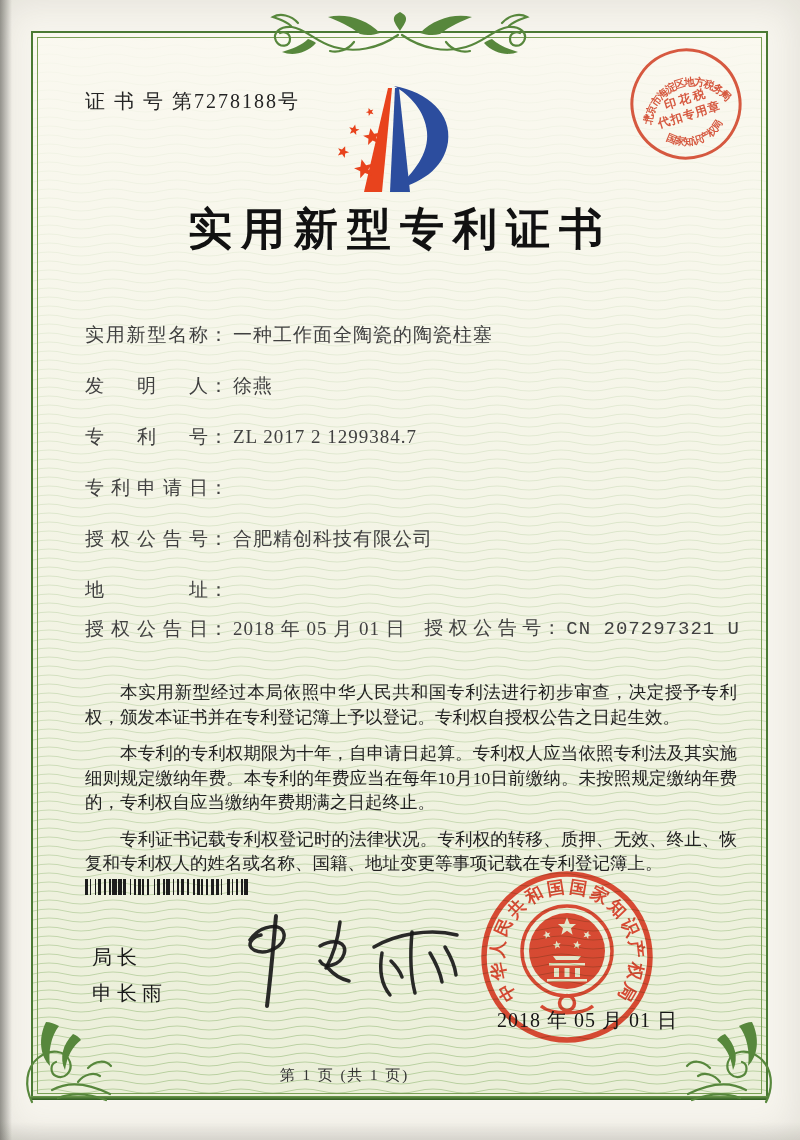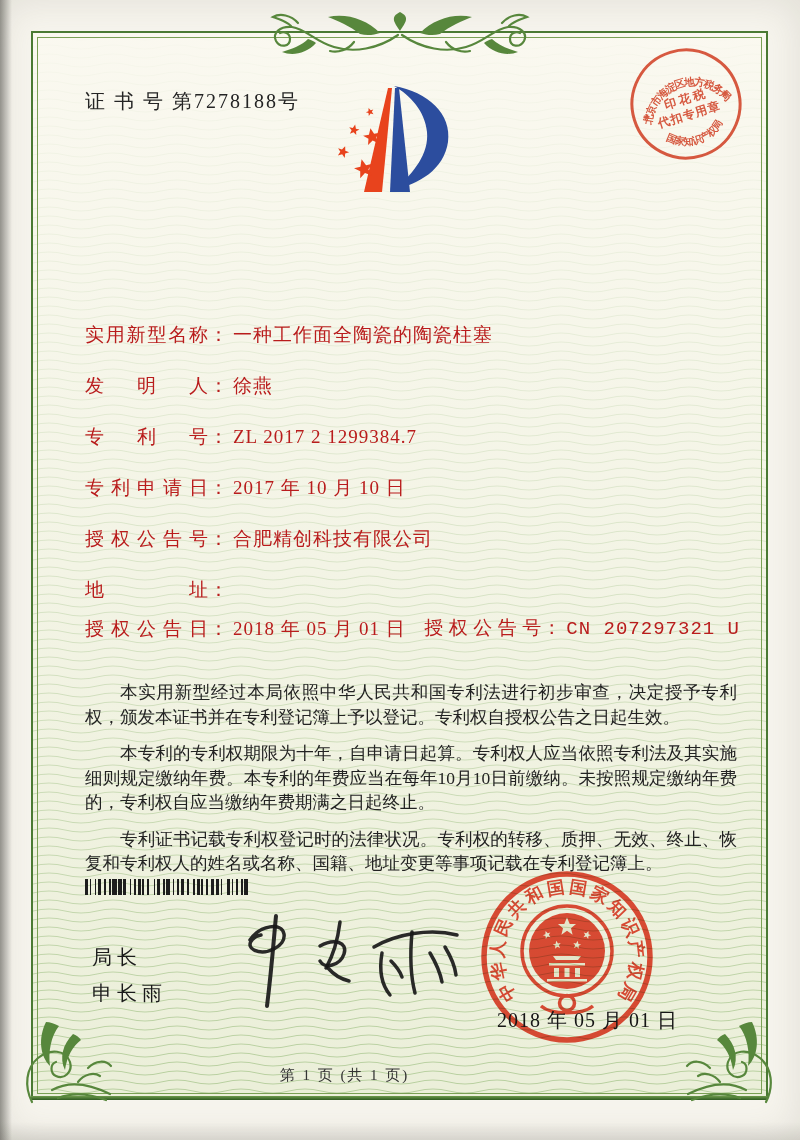--- a/index.html
+++ b/index.html
@@ -55,21 +55,21 @@
     font-size:20px;letter-spacing:2px;color:#242424;
   }
   .logo{position:absolute;left:330px;top:84px;}
   .tax-stamp{position:absolute;left:626px;top:44px;mix-blend-mode:multiply;opacity:.9;}
   .tax-stamp text{fill:var(--stamp-red);font-family:"Liberation Serif","DejaVu Serif",serif;font-weight:bold;}
   .title{
     position:absolute;left:0;top:200px;width:800px;margin:0;
     text-align:center;font-size:44px;font-weight:700;
     letter-spacing:9px;color:#111;
   }
-  .fields{position:absolute;left:85px;top:322px;width:655px;font-size:19px;letter-spacing:1px;color:#b91c1c;}
+  .fields{position:absolute;left:85px;top:322px;width:655px;font-size:19px;letter-spacing:1px;color:#404040;}
   .field-row{display:flex;align-items:flex-start;line-height:26px;margin-bottom:25px;}
   .field-row.address{margin-bottom:13px;}
   .field-label{
     display:inline-block;width:124px;flex:none;
     text-align:justify;text-align-last:justify;
   }
   .field-colon{flex:none;margin-right:4px;}
   .field-value{flex:none;}
   .field-value.wrap{width:505px;line-height:27px;}
   .grant-pair{display:flex;align-items:flex-start;line-height:26px;}
@@ -189,41 +189,41 @@
       <text x="60" y="59" font-size="12" text-anchor="middle">印 花 税</text>
       <text x="60" y="75" font-size="12" text-anchor="middle" letter-spacing="1">代扣专用章</text>
       <text font-size="10">
         <textPath href="#taxbot" startOffset="50%" text-anchor="middle" textLength="66" lengthAdjust="spacing">国家知识产权局</textPath>
       </text>
       <text x="15" y="64" font-size="8">❋</text>
       <text x="97" y="64" font-size="8">❋</text>
     </g>
   </svg>
 
+  <h1 class="title">实用新型专利证书</h1>
 
   <div class="fields">
     <div class="field-row">
       <span class="field-label">实用新型名称</span>
         <span class="field-colon">：</span>
         <span class="field-value">一种工作面全陶瓷的陶瓷柱塞</span>
     </div>
     <div class="field-row">
       <span class="field-label">发明人</span>
         <span class="field-colon">：</span>
         <span class="field-value">徐燕</span>
     </div>
     <div class="field-row">
       <span class="field-label">专利号</span>
         <span class="field-colon">：</span>
         <span class="field-value">ZL 2017 2 1299384.7</span>
     </div>
     <div class="field-row">
       <span class="field-label">专利申请日</span>
         <span class="field-colon">：</span>
-        <span class="field-value">2017 年 10 月 10 日</span>
     </div>
     <div class="field-row">
       <span class="field-label">授权公告号</span>
         <span class="field-colon">：</span>
         <span class="field-value">合肥精创科技有限公司</span>
     </div>
     <div class="field-row address">
       <span class="field-label">地址</span>
         <span class="field-colon">：</span>
     </div>

